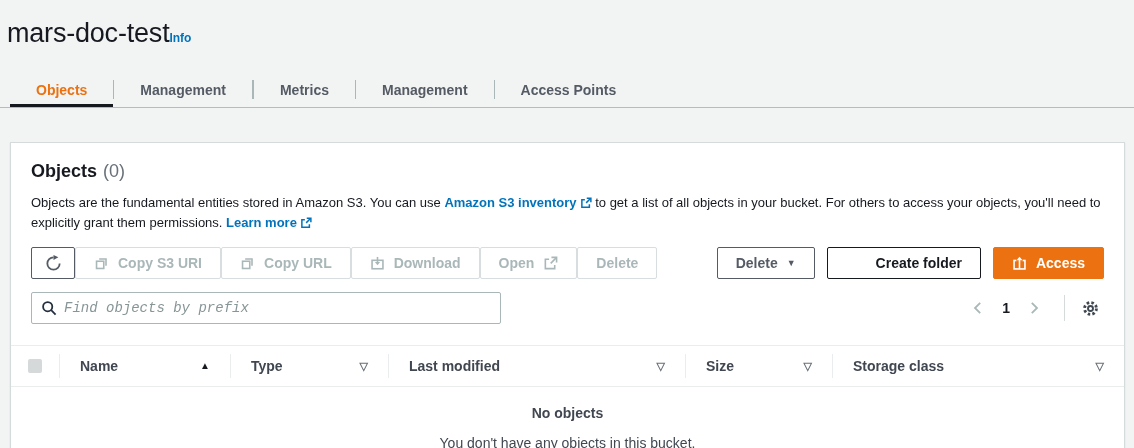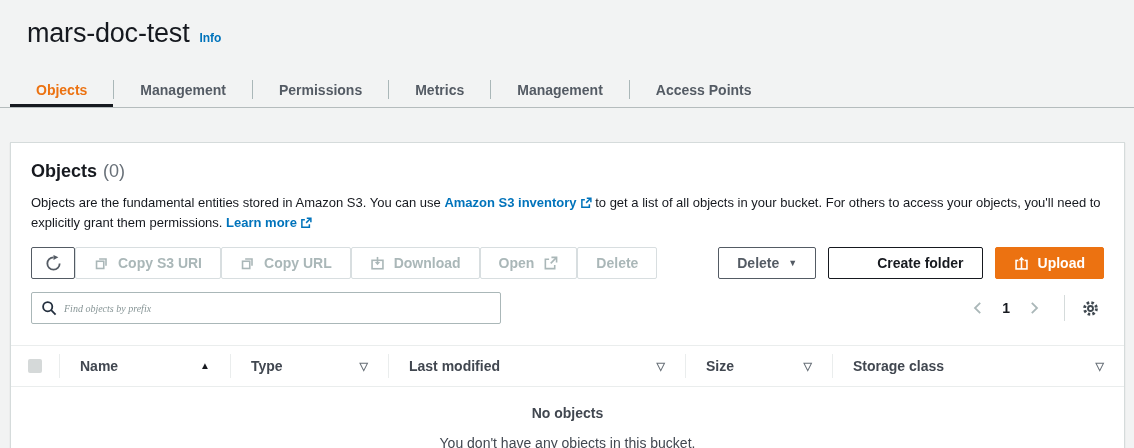--- a/index.html
+++ b/index.html
@@ -6,21 +6,21 @@
   html, body { width: 1134px; height: 448px; }
   body {
     background: #f2f3f3;
     font-family: "Liberation Sans", sans-serif;
     color: #16191f;
     overflow: hidden;
     position: relative;
   }
 
   
-  .page-header { padding: 16px 0 0 27px; display: flex; align-items: baseline; gap: 10px; }
+  .page-header { padding: 16px 0 0 7px; display: flex; align-items: baseline; gap: 0; }
   .page-title { font-size: 27px; font-weight: 500; letter-spacing: -0.2px; line-height: 34px; }
   .info-link { font-size: 12px; font-weight: 700; color: #0073bb; text-decoration: none; cursor: pointer; }
 
   
   .tabs { display: flex; align-items: stretch; margin-top: 22px; height: 36px; border-bottom: 1px solid #b5bcbd; padding-left: 10px; }
   .tab { display: flex; align-items: center; padding: 0 26px; font-size: 14px; font-weight: 700; color: #545b64; cursor: pointer; }
   .tab.active { color: #ec7211; box-shadow: inset 0 -3px 0 #16191f; }
   .tab-divider { width: 1px; height: 19px; background: #aab7b8; align-self: center; }
 
   
@@ -53,21 +53,21 @@
   .caret { font-size: 9px; line-height: 1; }
   .toolbar-right { margin-left: auto; display: flex; align-items: center; gap: 12px; }
 
   
   .search-row { display: flex; align-items: center; margin-top: 13px; }
   .search-box {
     width: 470px; height: 32px; background: #fff; border: 1px solid #aab7b8; border-radius: 2px;
     display: flex; align-items: center; padding: 0 9px; gap: 7px;
   }
   .search-box input {
-    flex: 1; border: none; outline: none; font-family: Liberation Serif, serif; font-size: 10px; color: #16191f; background: transparent;
+    flex: 1; border: none; outline: none; font-family: Liberation Mono, monospace; font-size: 14px; color: #16191f; background: transparent;
   }
   .search-box input::placeholder { font-style: italic; color: #879596; }
   .pagination { margin-left: auto; display: flex; align-items: center; }
   .page-nav { background: none; border: none; padding: 4px 8px; cursor: pointer; display: flex; align-items: center; }
   .page-num { font-size: 14px; font-weight: 700; color: #16191f; padding: 0 8px; cursor: pointer; }
   .pag-divider { width: 1px; height: 26px; background: #d5dbdb; margin: 0 12px 0 14px; }
   .gear-btn { background: none; border: none; padding: 4px; cursor: pointer; display: flex; align-items: center; }
 
   
   .obj-table { margin-top: 21px; border-top: 1px solid #eaeded; }
@@ -97,21 +97,20 @@
 <div class="page-header">
   <h1 class="page-title">mars-doc-test</h1>
   <a class="info-link">Info</a>
 </div>
 
 <div class="tabs">
   <div class="tab active">Objects</div>
   <span class="tab-divider"></span>
   <div class="tab">Management</div>
   <span class="tab-divider"></span>
-  <div class="tab">Permissions</div>
   <span class="tab-divider"></span>
   <div class="tab">Metrics</div>
   <span class="tab-divider"></span>
   <div class="tab">Management</div>
   <span class="tab-divider"></span>
   <div class="tab">Access Points</div>
 </div>
 
 <div class="card">
   <div class="card-content">
@@ -199,21 +198,21 @@
         </button>
         <button class="btn btn-primary">
           <span style="color:#fff">
             <svg width="15" height="15" viewBox="0 0 16 16">
                 <rect x="2.2" y="4.8" width="11.6" height="9" fill="none" stroke="currentColor" stroke-width="1.7"></rect>
                 <rect x="4.6" y="3.4" width="6.8" height="2.8" fill="#ec7211"></rect>
                 <path d="M8 14 V4" stroke="currentColor" stroke-width="1.7"></path>
                 <path d="M4.9 4.6 L8 0.8 L11.1 4.6 Z" fill="currentColor"></path>
               </svg>
           </span>
-          <span>Upload</span>
+          <span>Access</span>
         </button>
       </div>
     </div>
 
     <div class="search-row">
       <div class="search-box">
         <span>
           <svg width="16" height="16" viewBox="0 0 16 16">
               <circle cx="6.7" cy="6.7" r="4.6" fill="none" stroke="#232f3e" stroke-width="1.8"></circle>
               <path d="M10.2 10.2 L14.6 14.6" stroke="#232f3e" stroke-width="1.8"></path>

